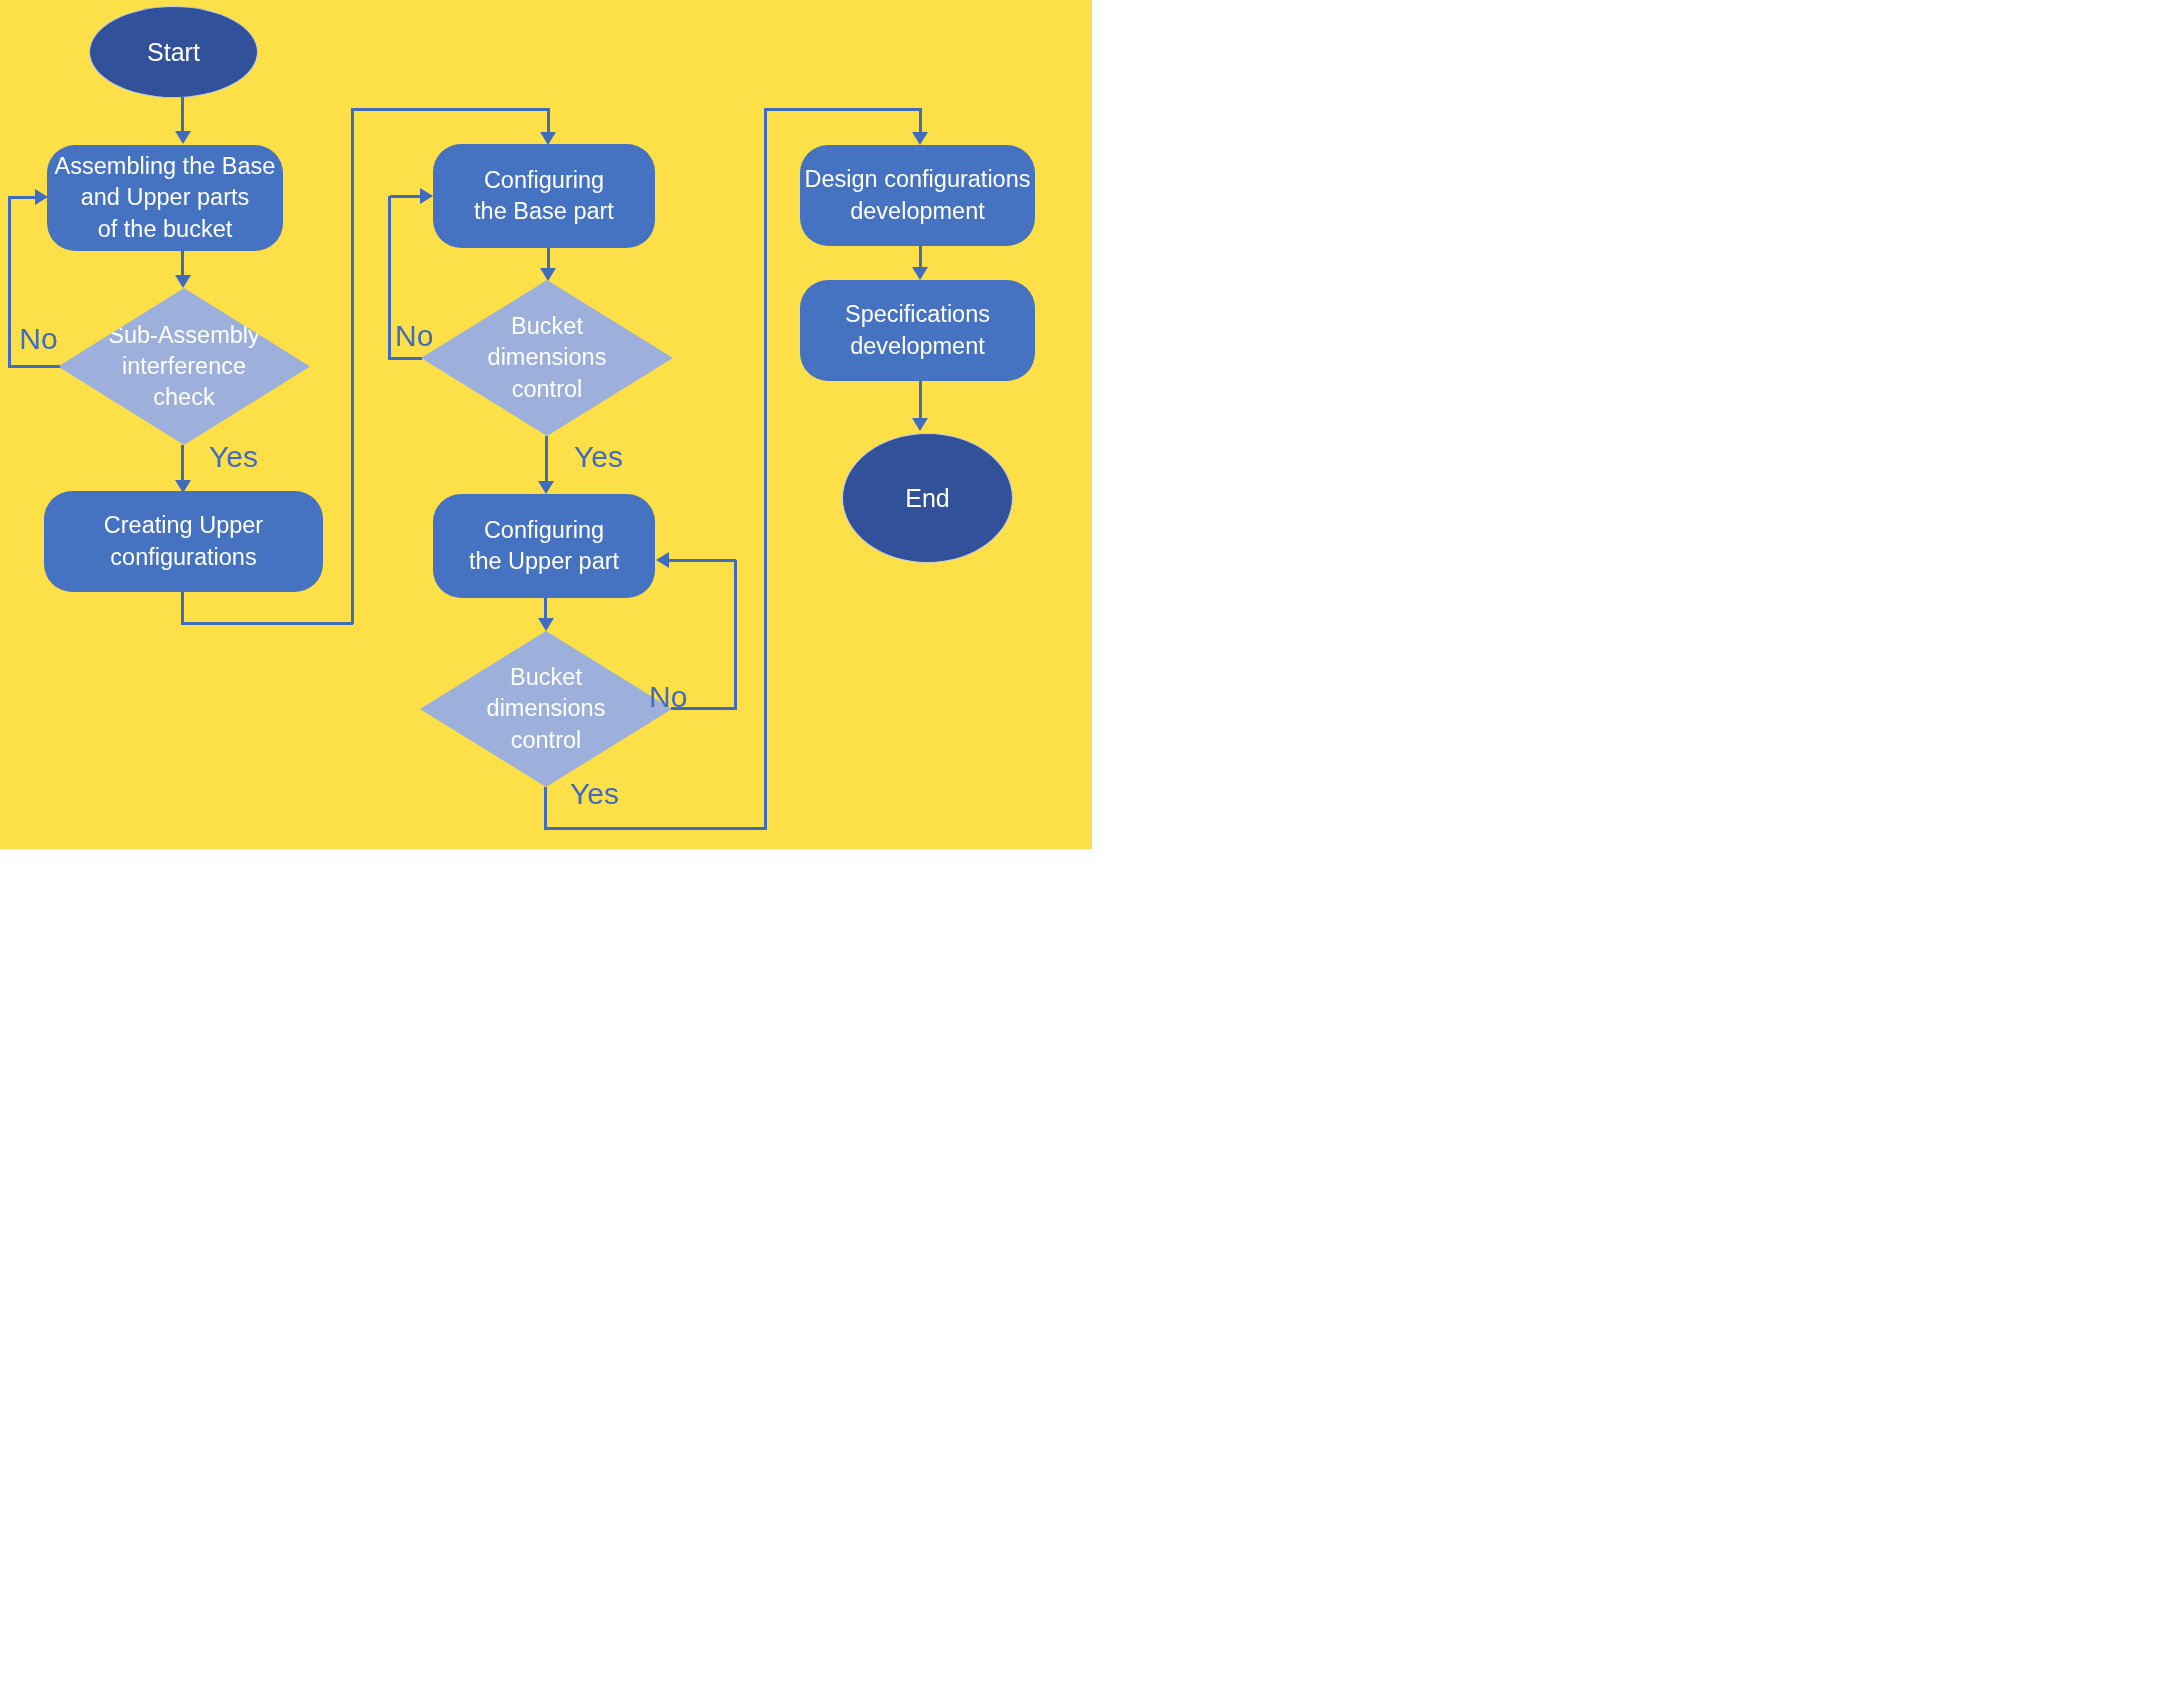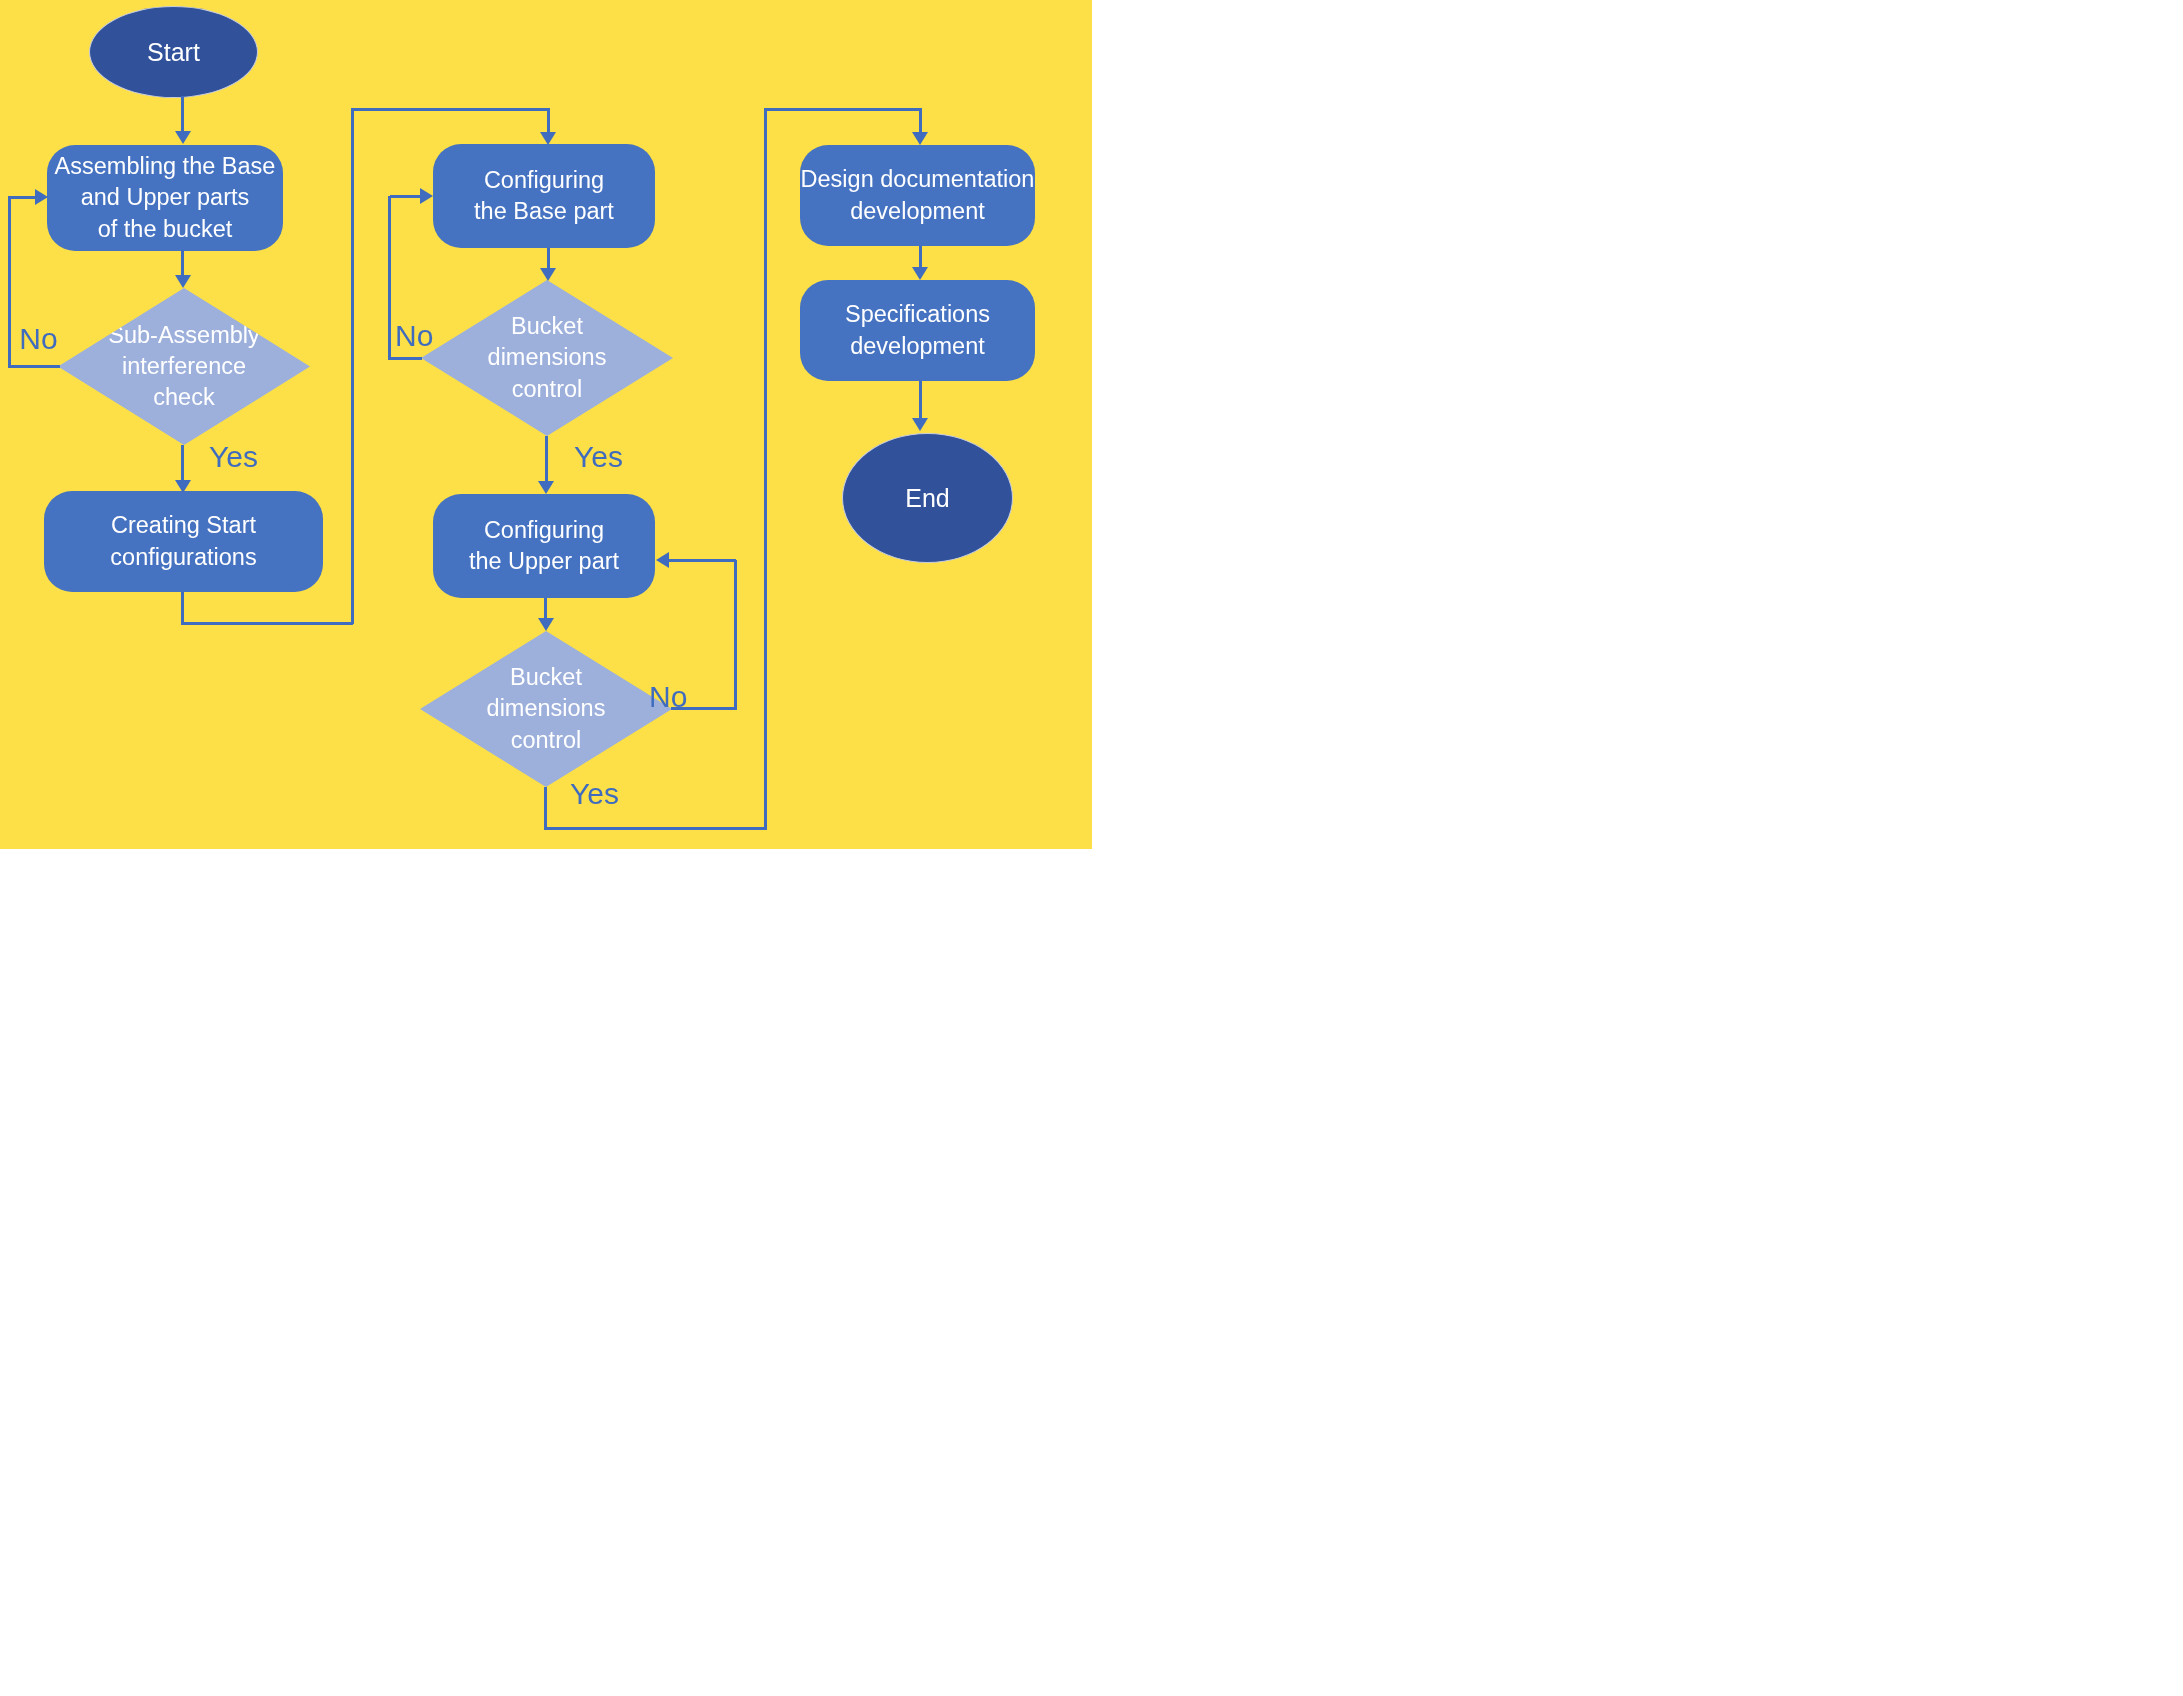--- a/index.html
+++ b/index.html
@@ -32,38 +32,38 @@
   <div class="node terminator" style="left:89px;top:6.2px;width:167px;height:90px;">Start</div>
 
   <div class="node process" style="left:47px;top:145px;width:236px;height:106px;">Assembling the Base
 and Upper parts
 of the bucket</div>
 
   <div class="node decision" style="left:58px;top:288px;width:252px;height:157px;">Sub-Assembly
 interference
 check</div>
 
-  <div class="node process" style="left:44px;top:491px;width:279px;height:101px;">Creating Start
+  <div class="node process" style="left:44px;top:491px;width:279px;height:101px;">Creating Upper
 configurations</div>
 
   <div class="node process" style="left:433px;top:144px;width:222px;height:104px;">Configuring
 the Base part</div>
 
   <div class="node decision" style="left:421px;top:280px;width:252px;height:156px;">Bucket
 dimensions
 control</div>
 
   <div class="node process" style="left:433px;top:494px;width:222px;height:104px;">Configuring
 the Upper part</div>
 
   <div class="node decision" style="left:420px;top:631px;width:252px;height:156px;">Bucket
 dimensions
 control</div>
 
-  <div class="node process" style="left:800px;top:145px;width:235px;height:101px;">Design documentation
+  <div class="node process" style="left:800px;top:145px;width:235px;height:101px;">Design configurations
 development</div>
 
   <div class="node process" style="left:800px;top:280px;width:235px;height:101px;">Specifications
 development</div>
 
   <div class="node terminator" style="left:842px;top:433px;width:169px;height:128px;">End</div>
 
   <div class="edge v" style="left:181px;top:96px;height:37px;"></div>
   <div class="head down" style="left:175px;top:131px;"></div>
 

